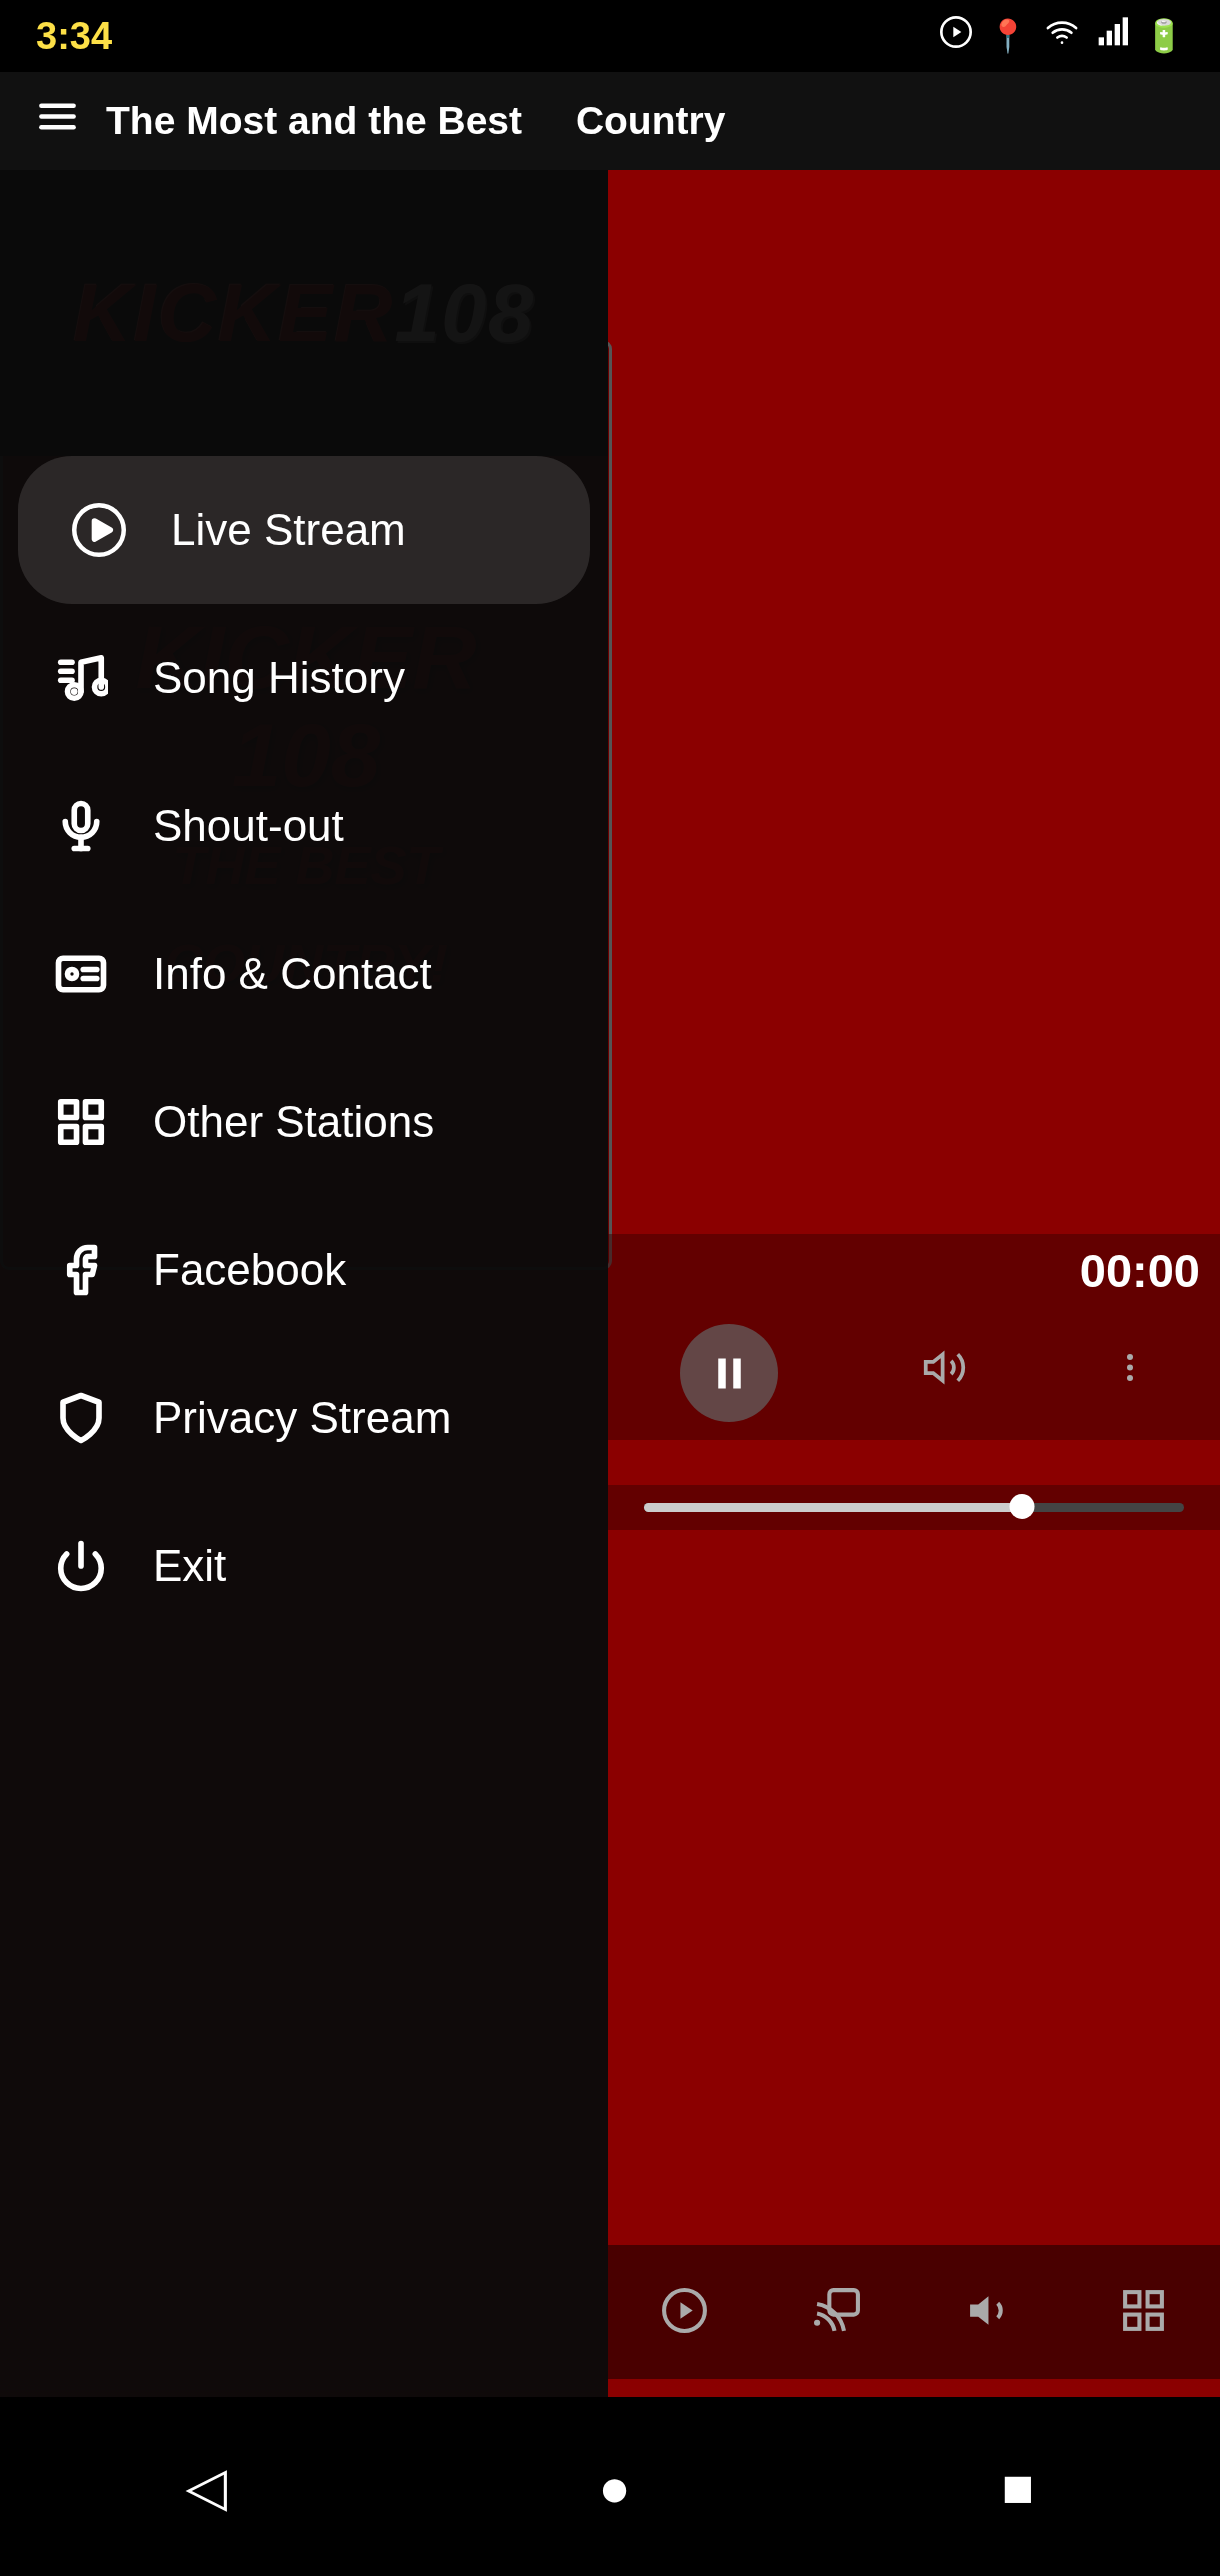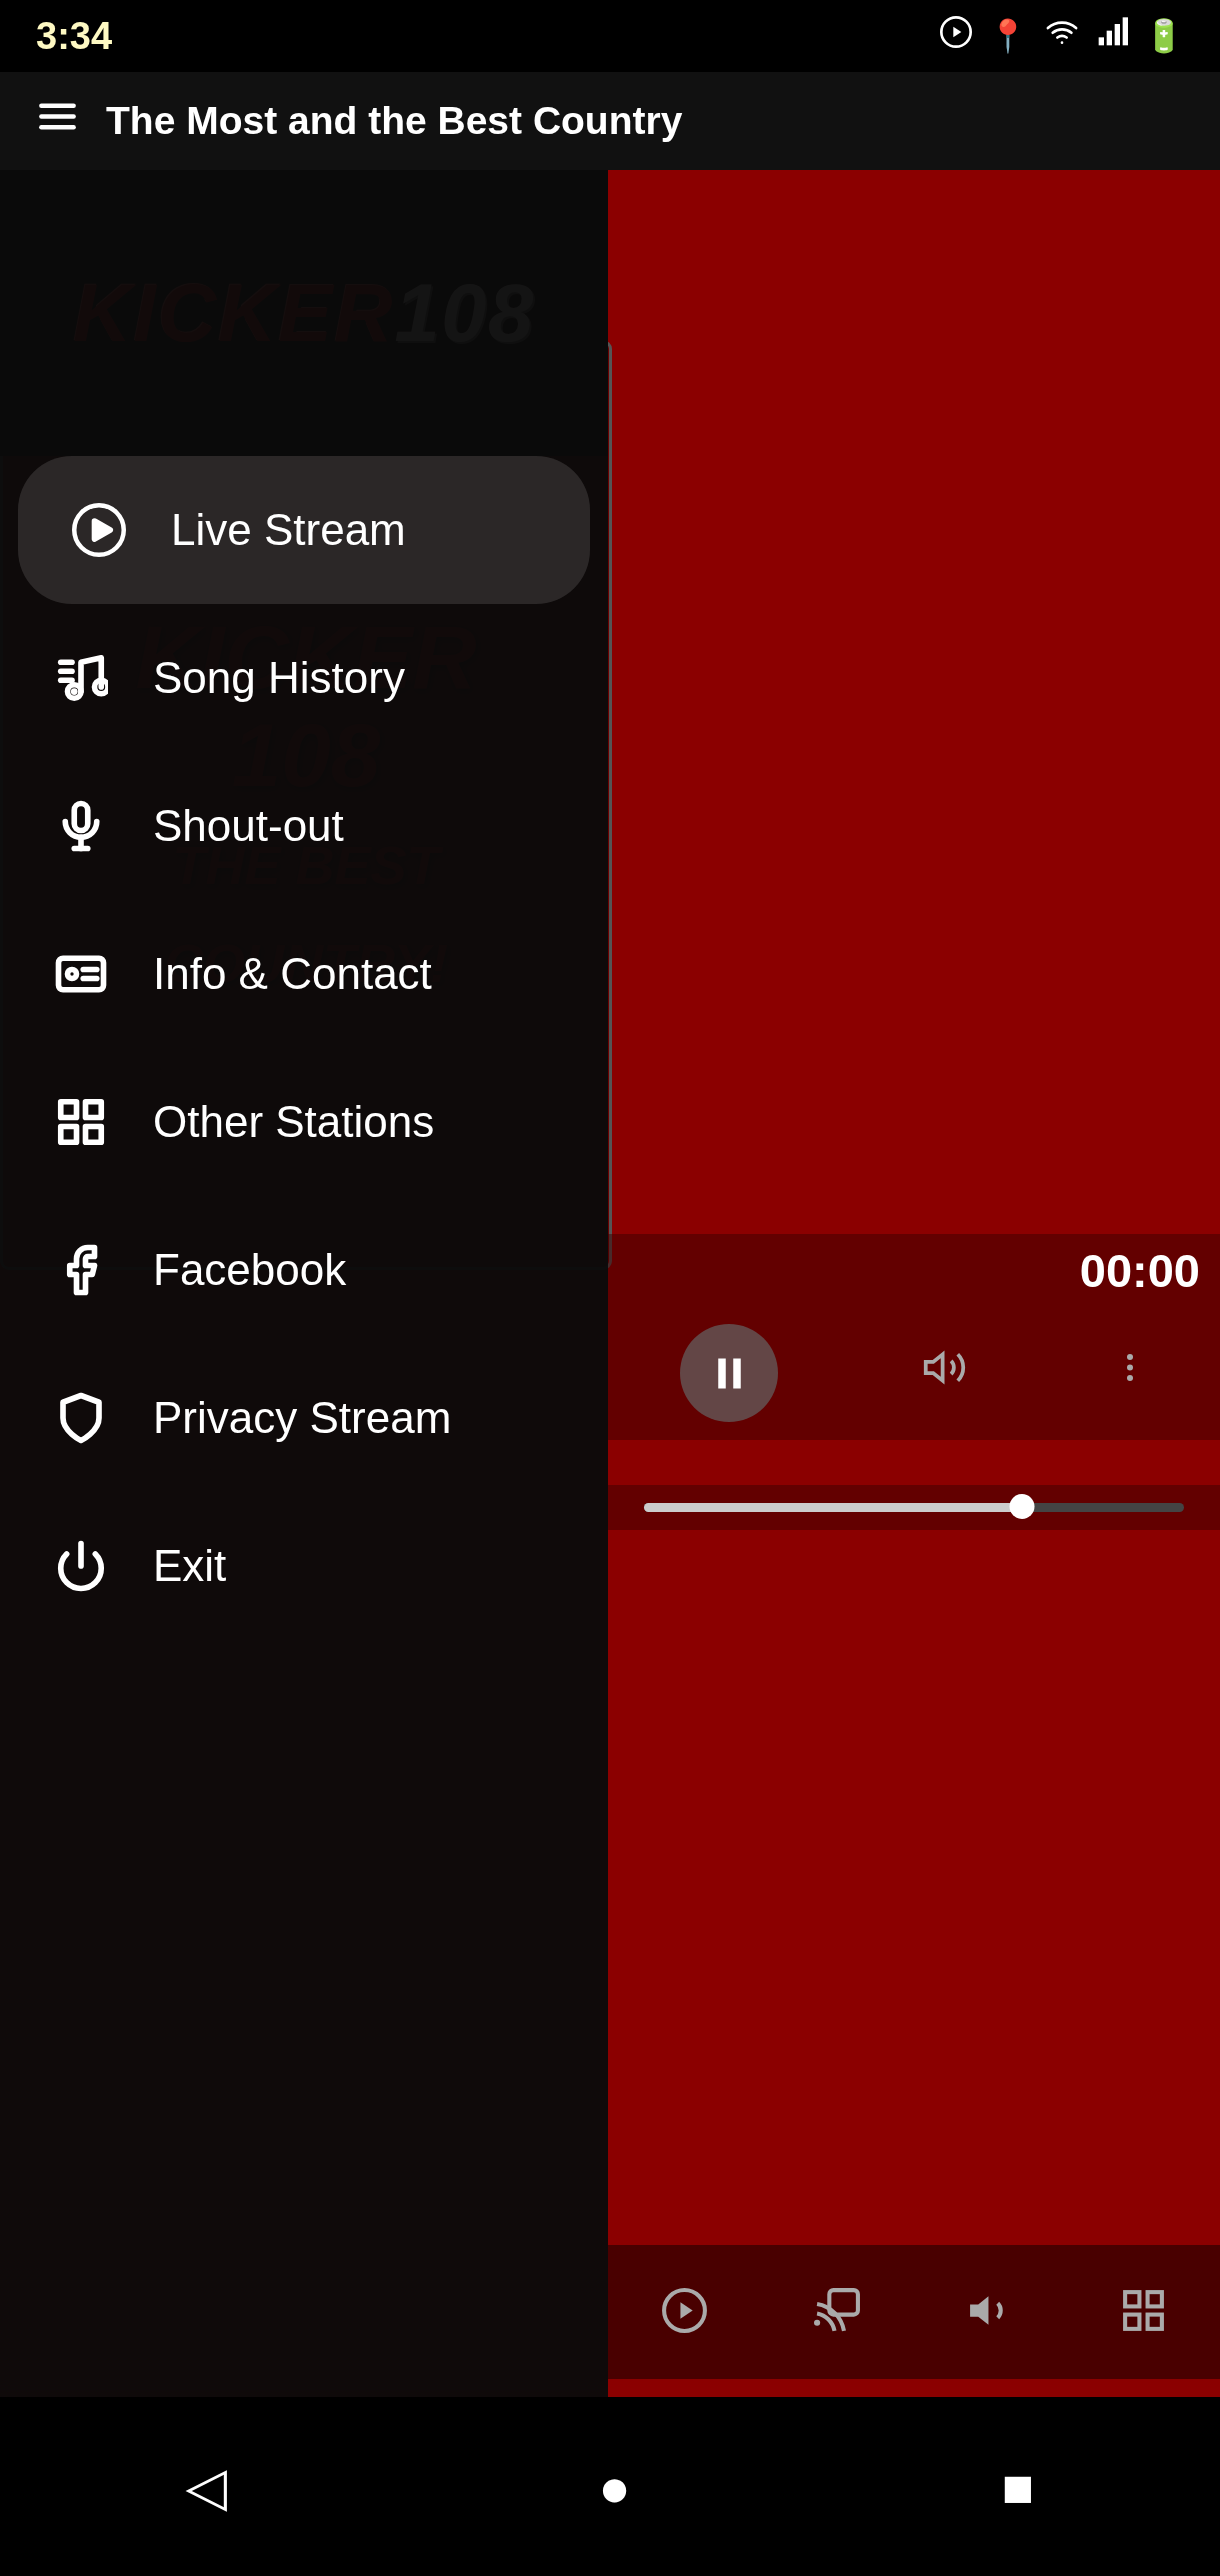--- a/index.html
+++ b/index.html
@@ -21,21 +21,21 @@
       width: 100%;
       height: 72px;
       background: #000;
       display: flex;
       align-items: center;
       justify-content: space-between;
       padding: 0 36px;
       z-index: 100;
     }
     .status-time {
-      color: #fef9c3;
+      color: #fde047;
       font-size: 38px;
       font-weight: bold;
     }
     .status-icons {
       display: flex;
       align-items: center;
       gap: 16px;
     }
     .status-icon {
       color: #fff;
@@ -244,21 +244,21 @@
 
 <div class="top-bar">
   <span class="hamburger">
     <svg width="43" height="43" viewBox="0 0 24 24" fill="none" stroke="white" stroke-width="2.5" stroke-linecap="round">
       <line x1="3" y1="6" x2="21" y2="6"></line>
       <line x1="3" y1="12" x2="21" y2="12"></line>
       <line x1="3" y1="18" x2="21" y2="18"></line>
     </svg>
   </span>
   <div class="top-bar-title">
-    <span>The Most and the Best </span><span style="font-weight:bold;">Country</span>
+    <span>The Most and the Best </span><span style="font-weight:bold;margin-left:43px;">Country</span>
   </div>
 </div>
 
 <div class="bg-content">
 
   <div class="station-image" style="position:absolute;top:170px;left:0;width:612px;height:930px;background:#6B0000;">
     <div class="station-image-text">
       KICKER<br>108<br><span style="font-size:54px">THE BEST</span><br><span style="font-size:54px">COUNTRY!</span>
     </div>
   </div>

